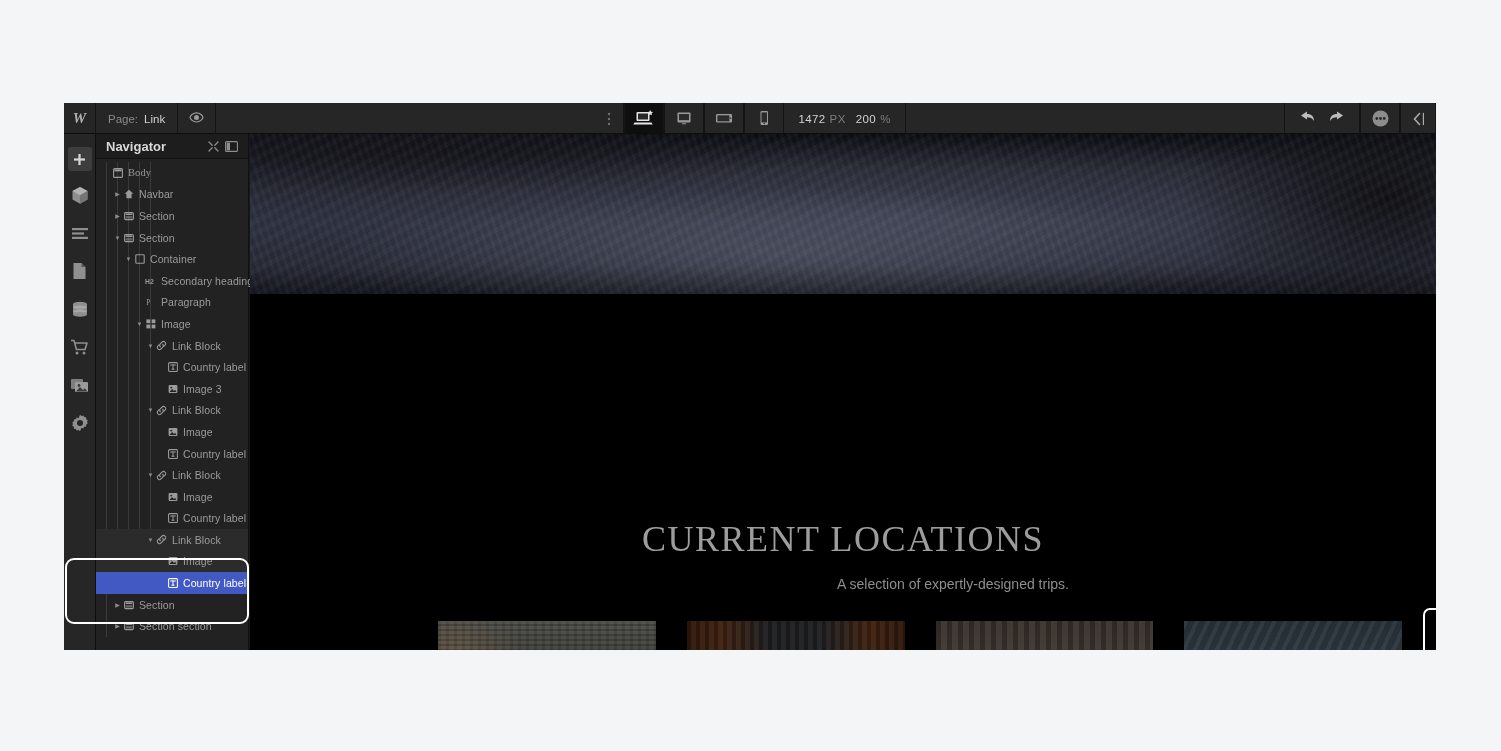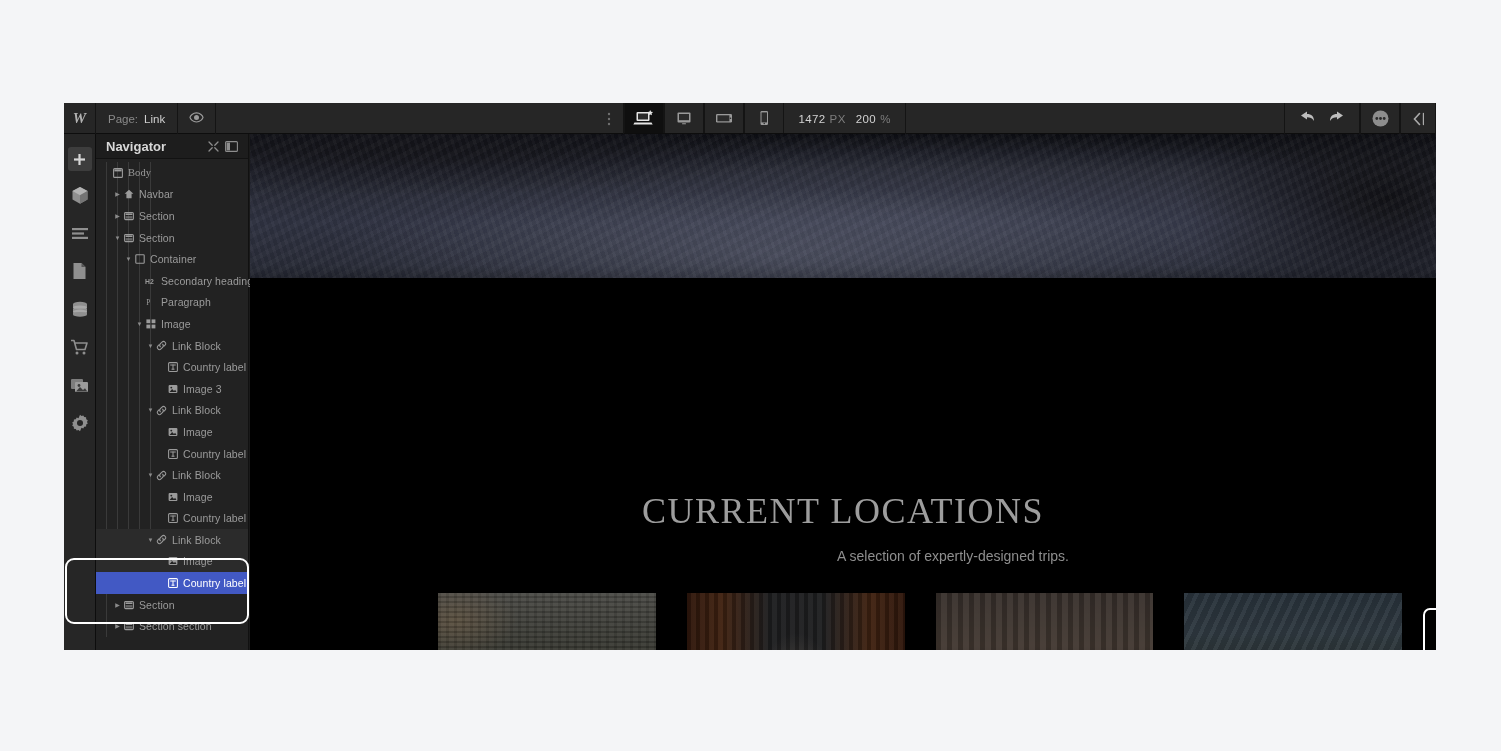--- a/index.html
+++ b/index.html
@@ -148,21 +148,21 @@
       linear-gradient(180deg, #0c0d12 0%, #23252f 22%, #2e3140 55%, #282b37 82%, #15161c 100%);
   }
   #hero::after {
     content:""; position:absolute; inset:0;
     background:
       repeating-linear-gradient(72deg, rgba(255,255,255,.030) 0 3px, rgba(0,0,0,.028) 3px 7px),
       repeating-linear-gradient(-28deg, rgba(255,255,255,.022) 0 5px, rgba(0,0,0,.02) 5px 11px);
     opacity:.85;
   }
 
-  #locations-section { position:absolute; left:0; top:144px; width:1186px; height:356px; background:#000; }
+  #locations-section { position:absolute; left:0; top:172px; width:1186px; height:356px; background:#000; }
   #loc-heading {
     position:absolute; left:0; top:215px; width:1186px; text-align:center;
     font-family:"Liberation Serif", serif;
     font-size:36px; letter-spacing:1.5px; color:#9d9d9d;
     line-height:1;
   }
   #loc-sub {
     position:absolute; left:0; top:270px; width:1406px; text-align:center;
     font-size:14px; color:#8e8e8e;
   }

